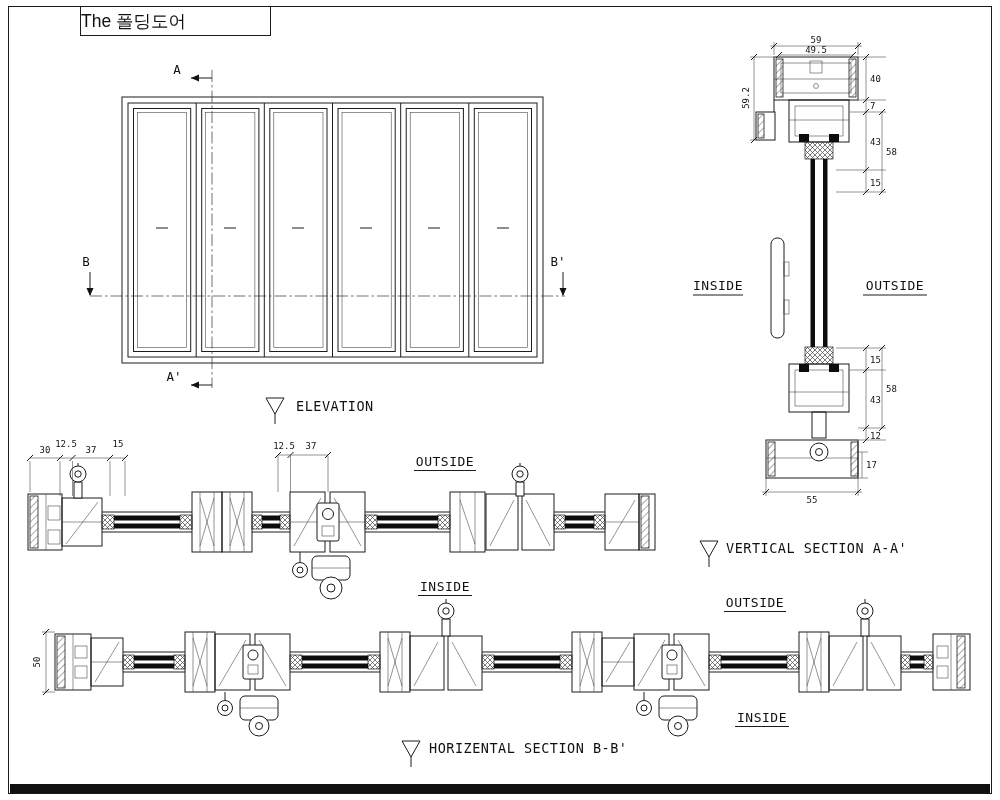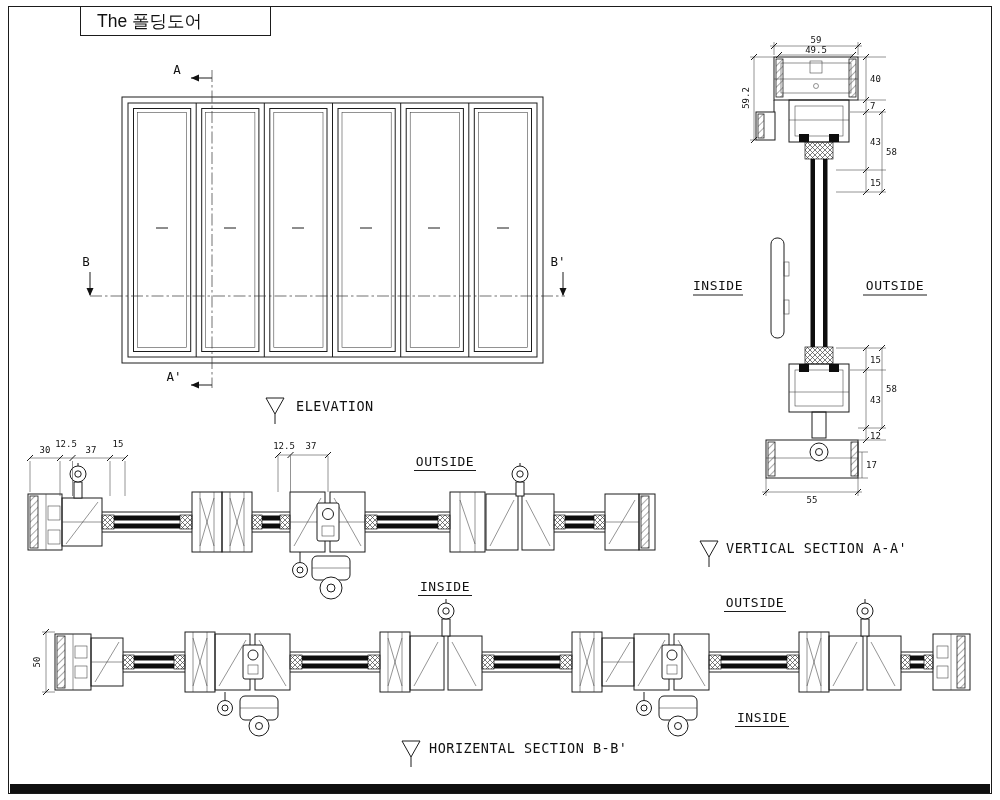--- a/index.html
+++ b/index.html
@@ -2,21 +2,21 @@
 <html><head>
 <meta charset="utf-8">
 <style>
   * { margin:0; padding:0; box-sizing:border-box; }
   html,body { background:#e9e9e9; }
   .page { width:1000px; height:800px; position:relative; background:#ffffff; overflow:hidden;
           font-family:"DejaVu Sans Mono", monospace; }
   .frame { position:absolute; left:8px; top:6px; width:984px; height:788px; border:1.4px solid #1b1b1b; }
   .bottom-bar { position:absolute; left:10px; bottom:7px; width:980px; height:9px; background:#101010; }
   .title-box { position:absolute; left:80px; top:6px; width:191px; height:30px; background:#fff;
-               border:1.4px solid #1b1b1b; display:flex; align-items:center; padding-left:16px;
+               border:1.4px solid #1b1b1b; display:flex; align-items:center; 
                font-family:"Liberation Sans", sans-serif; font-size:17.5px; color:#111; }
   svg.drawing { position:absolute; left:0; top:0; }
 
   
   .s  { stroke:#1c1c1c; fill:none; stroke-width:1; }
   .t  { stroke:#3a3a3a; fill:none; stroke-width:0.55; }
   .dd { stroke:#333; fill:none; stroke-width:0.7; stroke-dasharray:12 3 2.5 3; }
   .blk{ fill:#0d0d0d; stroke:none; }
   .hv { fill:url(#hatch); stroke:#1c1c1c; stroke-width:0.8; }
   .xh { fill:url(#xhatch); stroke:#1c1c1c; stroke-width:0.7; }

